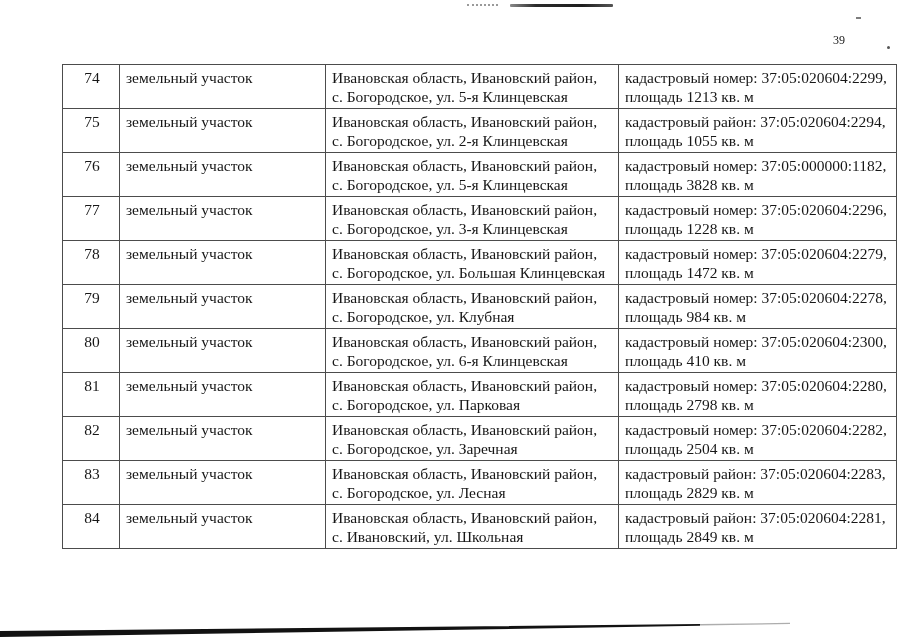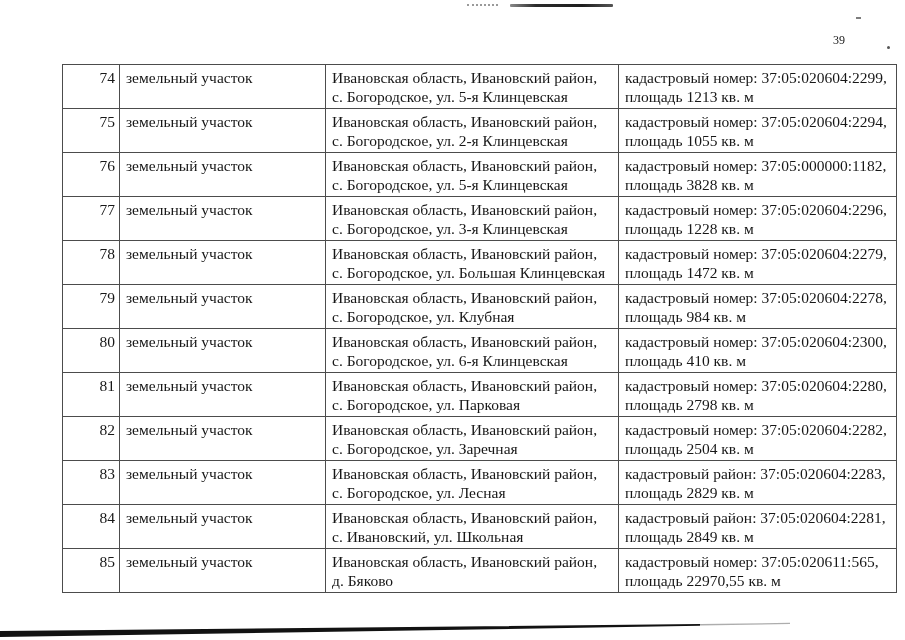--- a/index.html
+++ b/index.html
@@ -73,21 +73,21 @@
   table.land-table td {
     border: 1px solid #4c4c4c;
     vertical-align: top;
     padding: 3px 4px 2px 6px;
     height: 35px; 
     overflow: hidden;
     white-space: nowrap;
   }
   td.col-num {
     width: 46px;
-    text-align: right;
+    text-align: center;
     padding-left: 2px;
     padding-right: 2px;
   }
   td.col-type  { width: 195px; }
   td.col-loc   { width: 282px; }
   td.col-cad   { width: 267px; margin-left: 12px; }
   
   .bottom-edge {
     position: absolute;
     left: 0;
@@ -131,21 +131,21 @@
             <div>75</div>
           </td>
           <td class="col-type">
             <div>земельный участок</div>
           </td>
           <td class="col-loc">
             <div>Ивановская область, Ивановский район,</div>
             <div>с. Богородское, ул. 2-я Клинцевская</div>
           </td>
           <td class="col-cad">
-            <div>кадастровый номер: 37:05:020604:2294,</div>
+            <div>кадастровый район: 37:05:020604:2294,</div>
             <div>площадь 1055 кв. м</div>
           </td>
         </tr>
         <tr>
           <td class="col-num">
             <div>76</div>
           </td>
           <td class="col-type">
             <div>земельный участок</div>
           </td>
@@ -277,36 +277,20 @@
           <td class="col-type">
             <div>земельный участок</div>
           </td>
           <td class="col-loc">
             <div>Ивановская область, Ивановский район,</div>
             <div>с. Ивановский, ул. Школьная</div>
           </td>
           <td class="col-cad">
             <div>кадастровый район: 37:05:020604:2281,</div>
             <div>площадь 2849 кв. м</div>
-          </td>
-        </tr>
-        <tr>
-          <td class="col-num">
-            <div>85</div>
-          </td>
-          <td class="col-type">
-            <div>земельный участок</div>
-          </td>
-          <td class="col-loc">
-            <div>Ивановская область, Ивановский район,</div>
-            <div>д. Бяково</div>
-          </td>
-          <td class="col-cad">
-            <div>кадастровый номер: 37:05:020611:565,</div>
-            <div>площадь 22970,55 кв. м</div>
           </td>
         </tr>
       </tbody>
   </table>
 
   <svg class="bottom-edge" viewBox="0 0 905 30" xmlns="http://www.w3.org/2000/svg">
     <polygon points="0,21 460,16.5 700,14 700,15.8 460,19.8 0,27" fill="#121212"></polygon>
     <polygon points="700,14 790,12.8 790,14 700,15.4" fill="#8a8a8a" opacity="0.7"></polygon>
   </svg>
 

